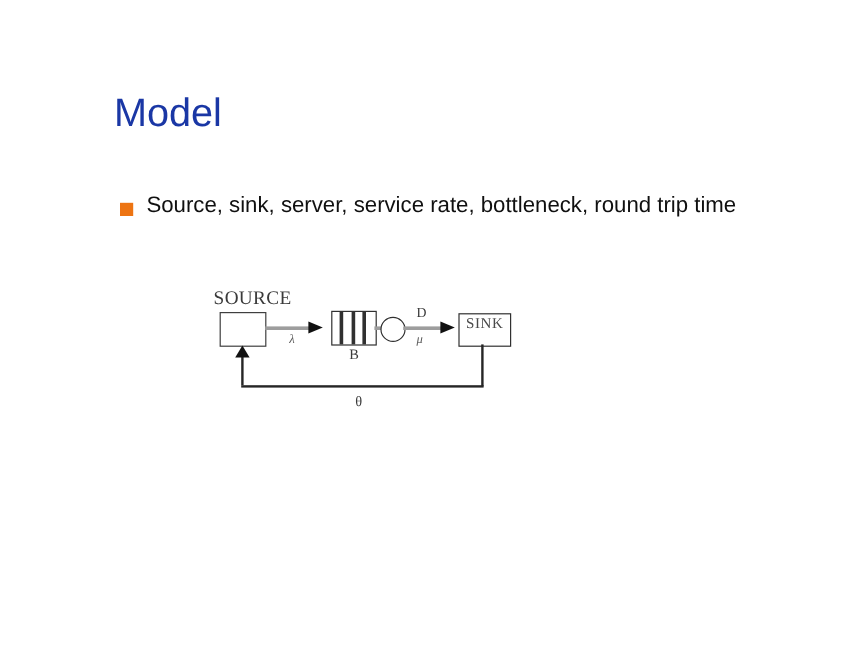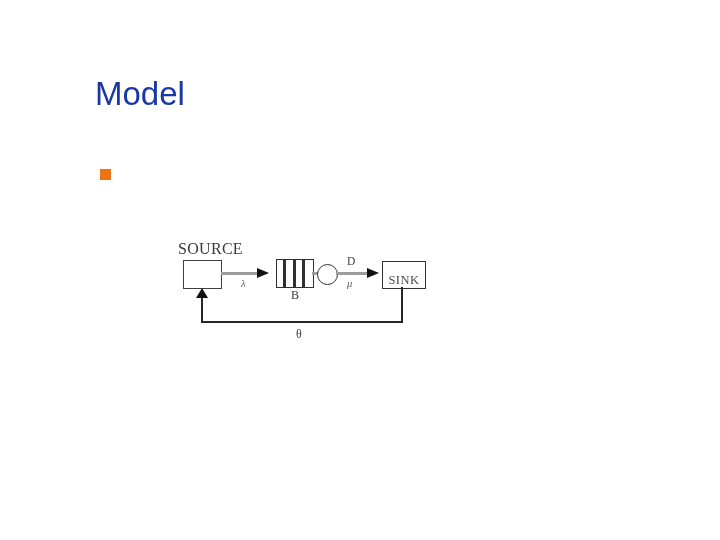--- a/index.html
+++ b/index.html
@@ -80,21 +80,21 @@
     left: 317px; top: 264px; width: 19px; height: 19px;
     border: 1.6px solid #303030; border-radius: 50%; background: #fff;
   }
 
   .lbl-d  { left: 347px; top: 255px; font-size: 11.5px; }
   .lbl-mu { left: 347px; top: 278px; font-size: 10.5px; }
 
   .box-sink {
     left: 382px; top: 261px; width: 42px; height: 26px;
     border: 1.4px solid #303030; background: #fff;
-    display: flex; align-items: flex-end; justify-content: center;
+    display: flex; align-items: flex-start; justify-content: center;
   }
   .lbl-sink { font-size: 12.5px; letter-spacing: 0.5px; color: #4a4a4a; }
 
   .fb { position: absolute; background: #262626; }
   .fb-right  { left: 401px; top: 287px; width: 2px;   height: 35px; }
   .fb-bottom { left: 201px; top: 321px; width: 202px; height: 2px;  }
   .fb-left   { left: 201px; top: 297px; width: 2px;   height: 24px; }
   .fb-head {
     position: absolute; left: 196px; top: 288px; width: 0; height: 0;
     border-left: 6px solid transparent;
@@ -104,20 +104,21 @@
   .lbl-theta { left: 296px; top: 327px; font-size: 12px; }
 </style>
 </head>
 <body>
 
 <div class="slide">
 
   <div class="abs title">Model</div>
 
   <div class="abs bullet-marker"></div>
+  <div class="abs bullet-text">Source, sink, server, service rate, bottleneck, round trip time</div>
 
   <div class="abs diagram">
 
     <div class="dlabel lbl-source">SOURCE</div>
     <div class="abs box-source"></div>
 
     <div class="conn arrow1-line"></div>
     <div class="head-right arrow1-head"></div>
     <div class="dlabel greek lbl-lambda">λ</div>
 

